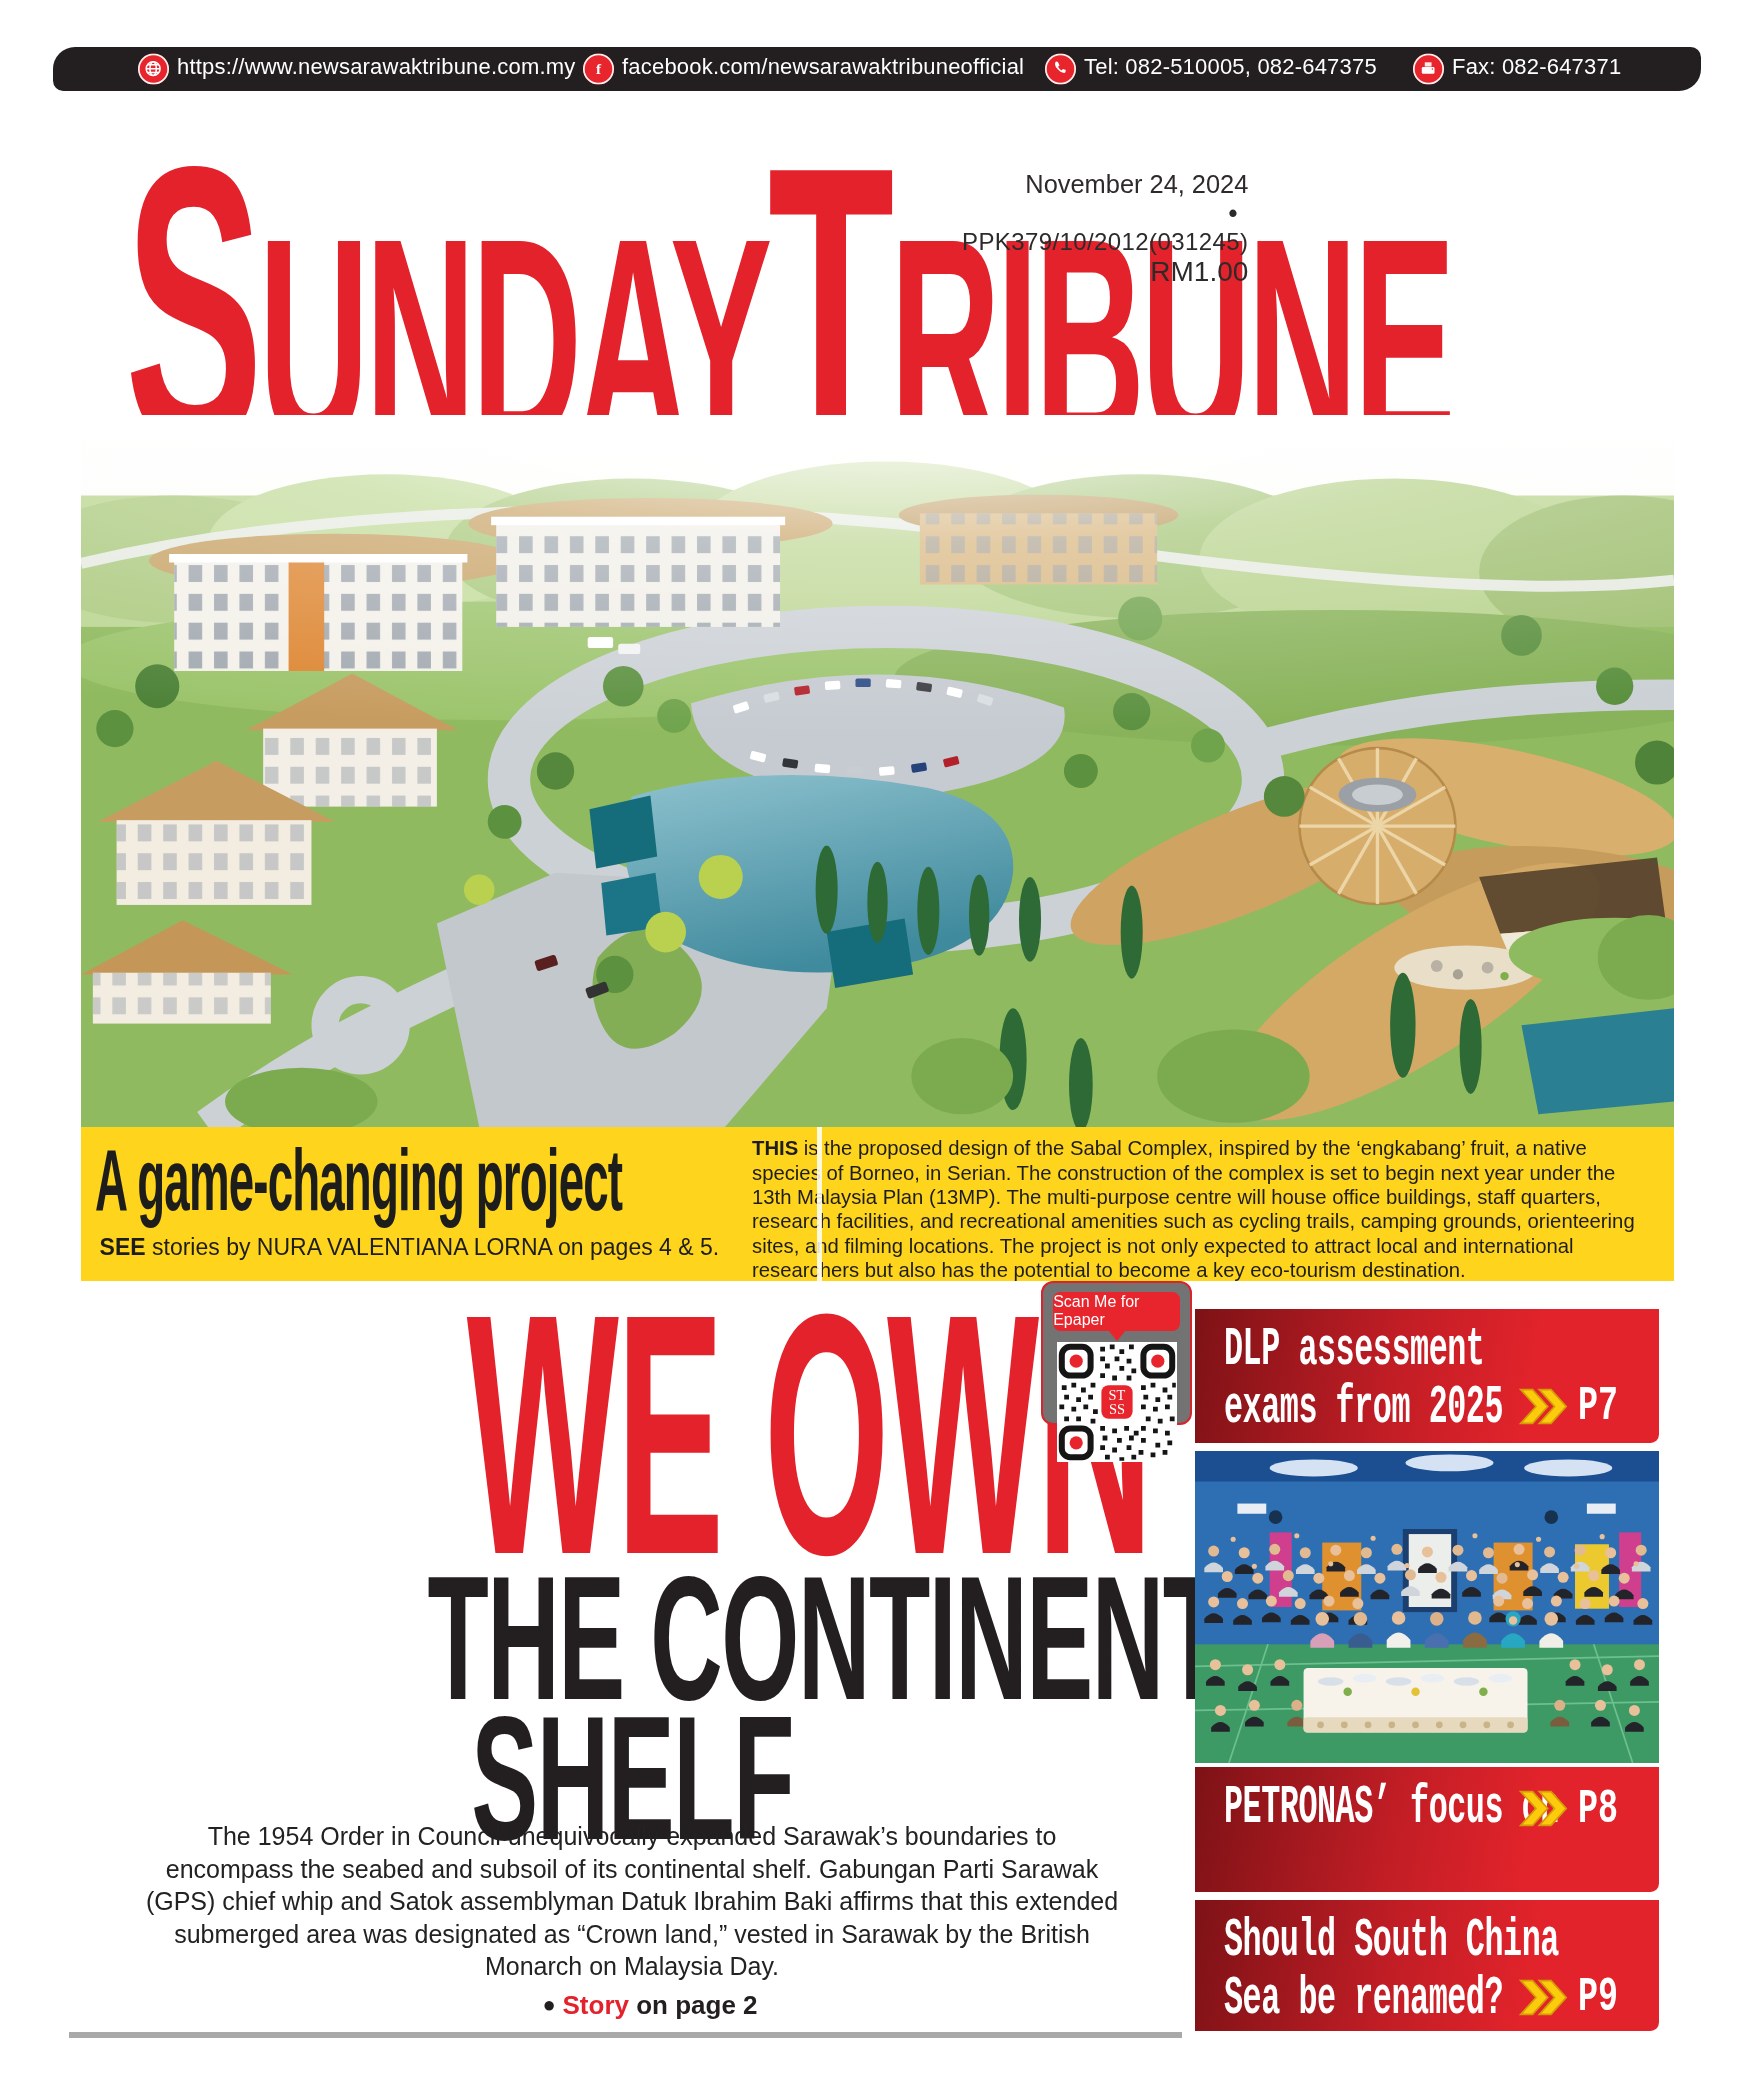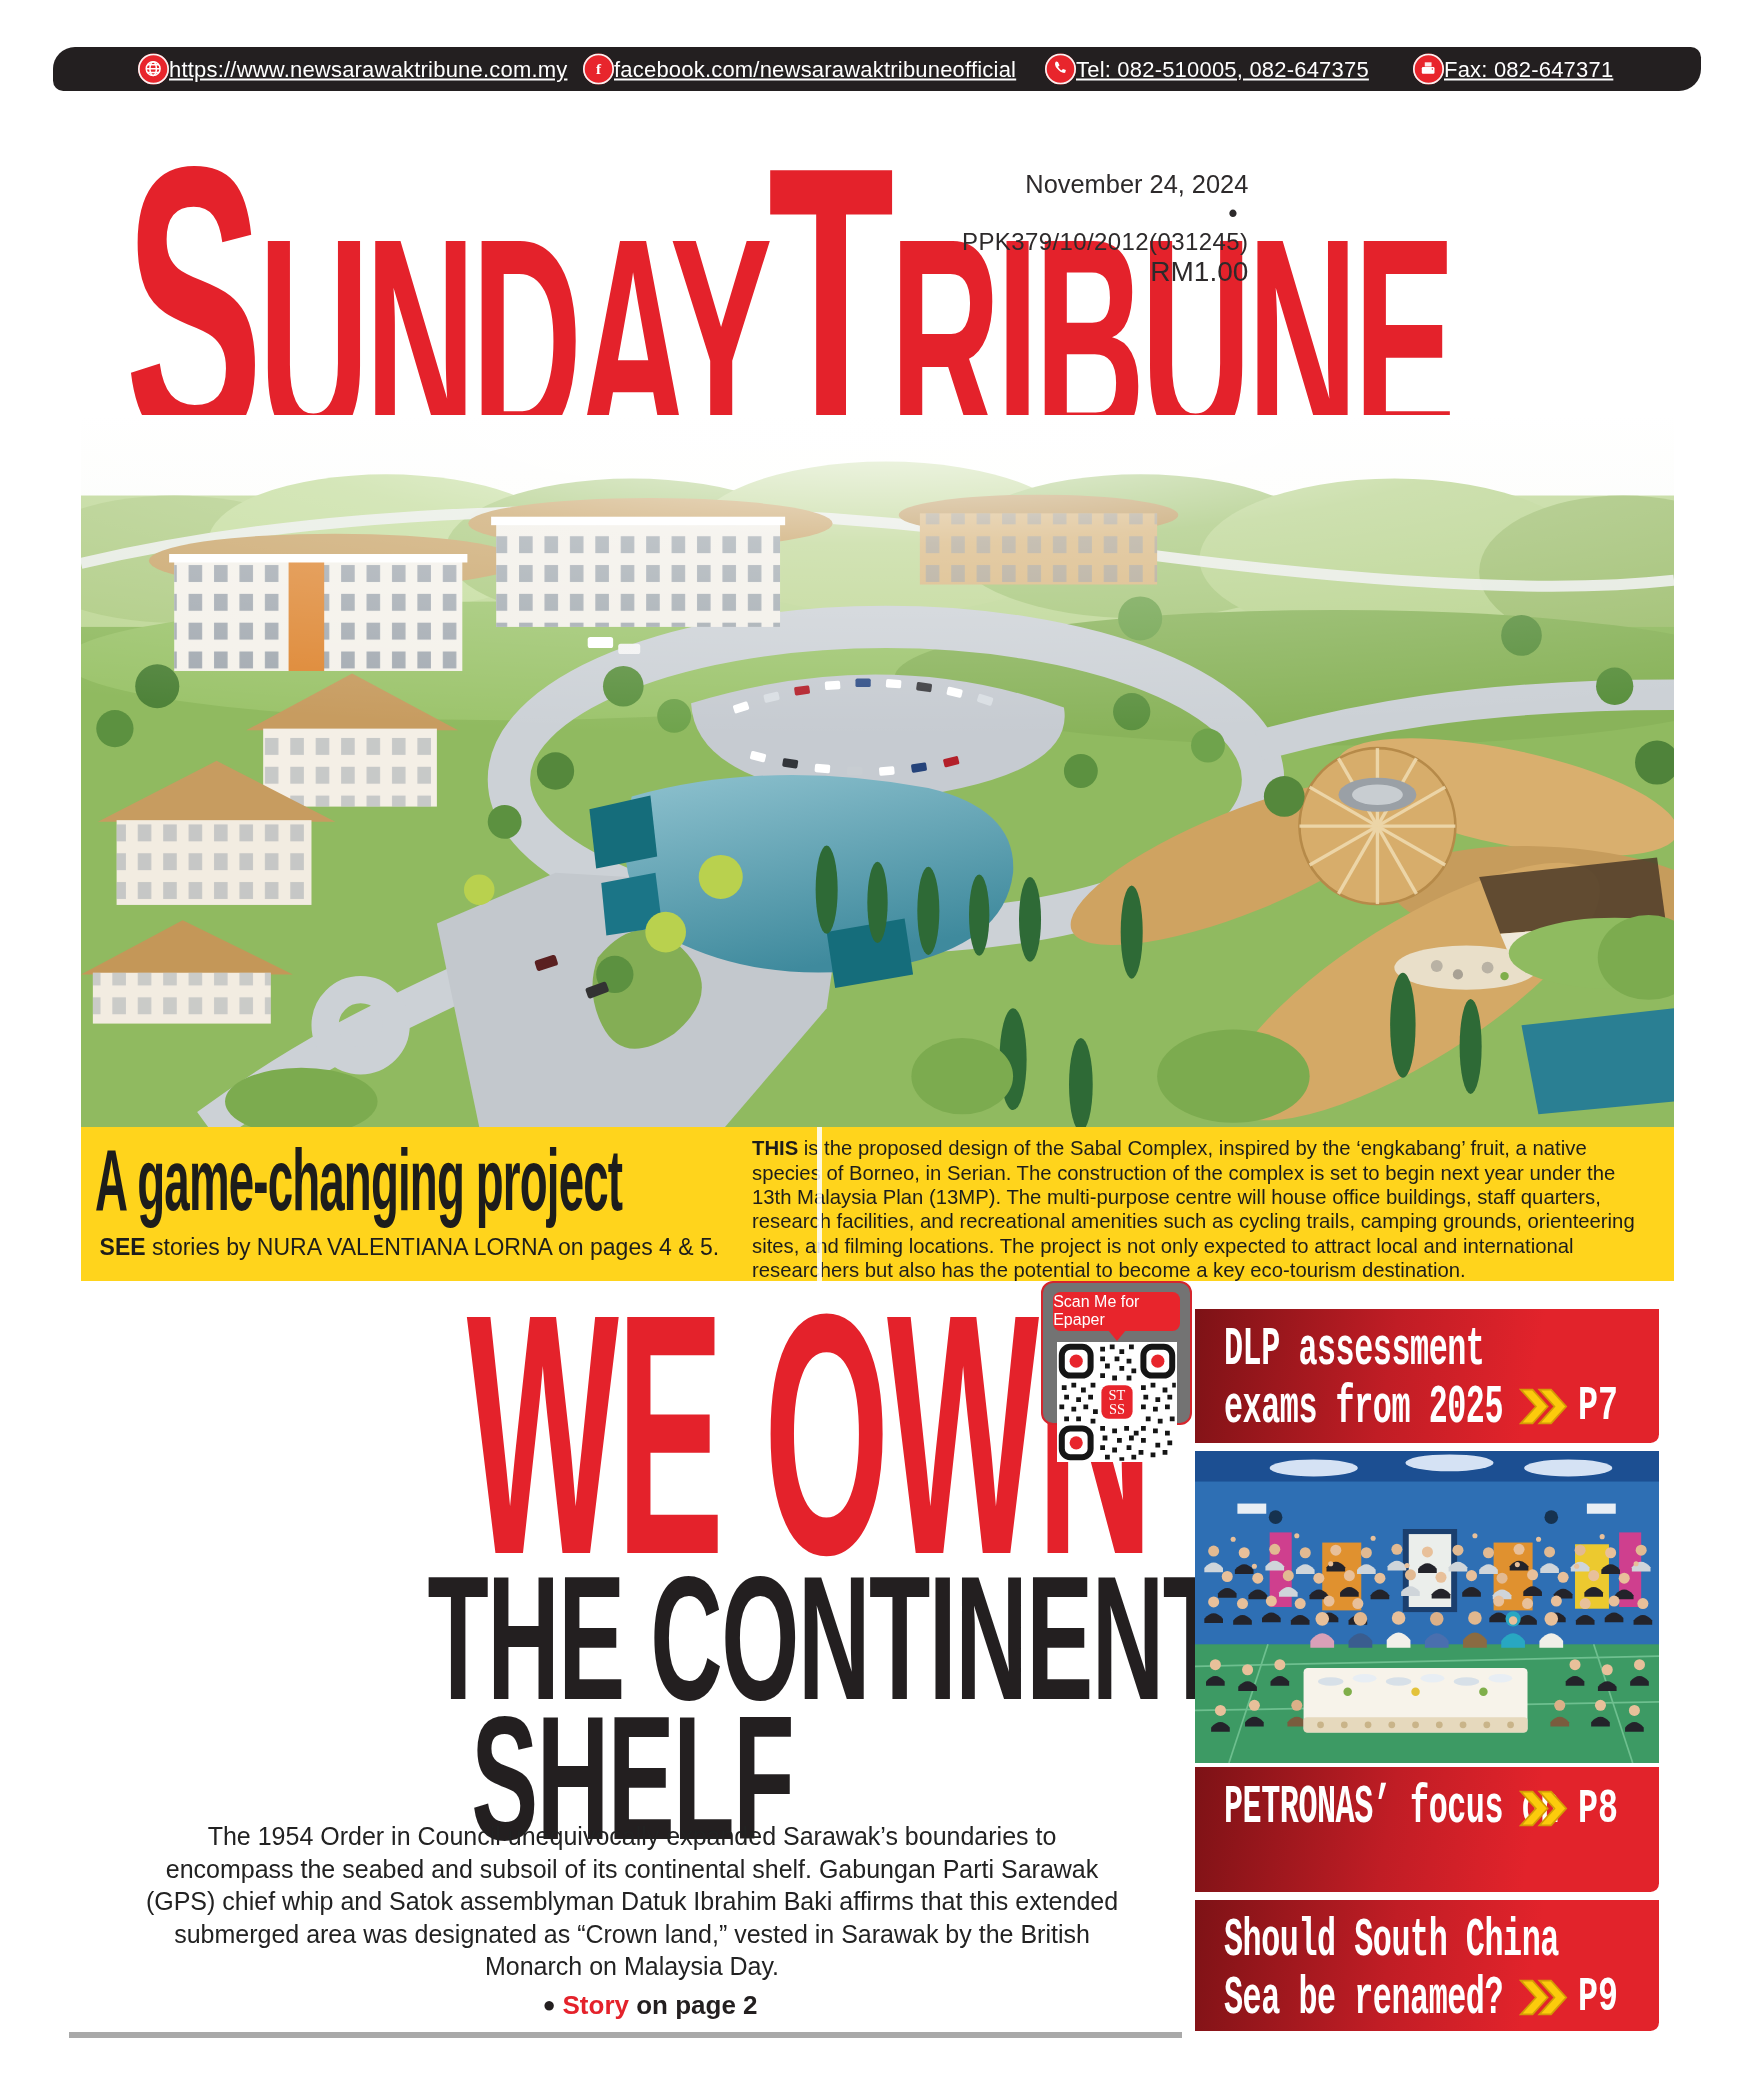--- a/index.html
+++ b/index.html
@@ -7,22 +7,22 @@
   body {
     width:1755px; height:2083px; position:relative; overflow:hidden;
     font-family:"Liberation Sans", sans-serif; color:#1f1f1f;
   }
   .abs { position:absolute; }
   .cond { display:inline-block; transform:scaleX(var(--sx,0.58)); transform-origin:50% 50%; white-space:nowrap; }
   .cond-l { display:inline-block; transform:scaleX(var(--sx,0.6)); transform-origin:0 50%; white-space:nowrap; }
 
   
   .topbar { left:53px; top:47px; width:1648px; height:44px; background:#231f20; border-radius:22px 10.2px 22px 10.2px; }
-  .tb-item { position:absolute; top:50%; transform:translateY(-50%); display:flex; align-items:center; gap:0;
-             color:#fff; font-size:22px; letter-spacing:0.2px;text-decoration:underline; }
+  .tb-item { position:absolute; top:50%; transform:translateY(-50%); display:flex; gap:8px;
+             color:#fff; font-size:22px; letter-spacing:0.2px; }
   .tb-ic { width:31px; height:31px; border-radius:50%; background:#e8252c; display:flex; align-items:center; justify-content:center; flex:0 0 auto; box-shadow:0 0 0 1.7px #f6f3f3 inset; }
   .tb-ic svg { width:20.3px; height:20.3px; }
 
   
   .masthead { left:125px; top:107px; height:322px; white-space:nowrap; color:#e4222b; font-weight:700;
               letter-spacing:-8.5px; line-height:1; transform:scaleX(0.52); transform-origin:left bottom; }
   .masthead .cap   { font-size:398px; }
   .masthead .small { font-size:295px; }
   .dateline { left:962px; top:170px; display:flex; align-items:flex-end; color:#2d2a2b; font-size:25.4px;flex-direction:column; }
   .dateline .sep { margin:0 11px; font-weight:700; }

